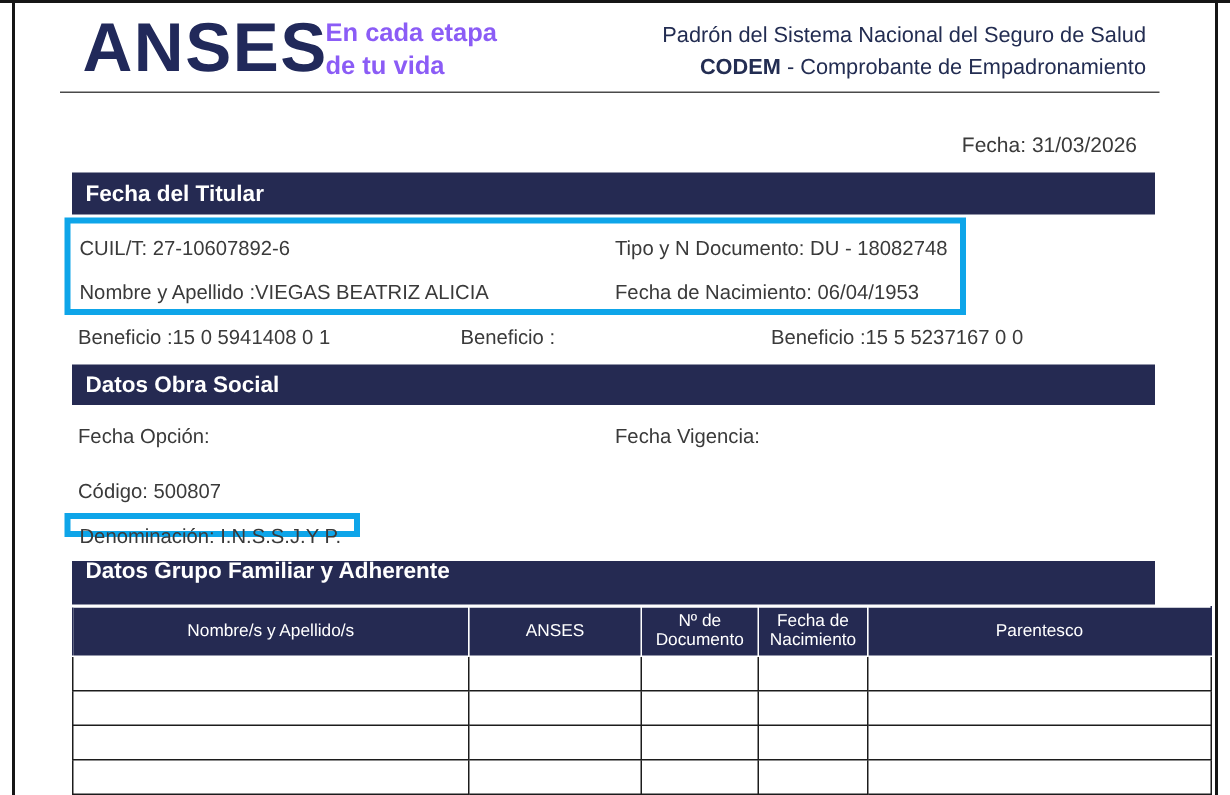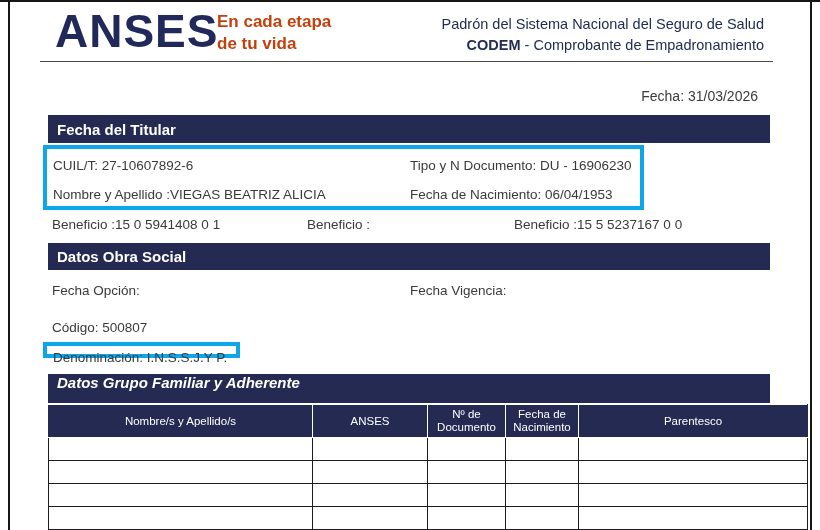--- a/index.html
+++ b/index.html
@@ -16,21 +16,21 @@
   .frame-right{position:absolute;left:810px;top:0;width:2px;height:530px;background:#161616;}
 
   .logo{
     position:absolute;left:55px;top:4px;
     font-size:46px;font-weight:bold;letter-spacing:1px;
     color:#21295a;
   }
   .tagline{
     position:absolute;left:217px;top:11px;
     font-size:17px;font-weight:bold;line-height:22px;
-    color:#c2410c;
+    color:#8b5cf6;
   }
   .header-right{
     position:absolute;right:56px;top:14px;
     text-align:right;font-size:14.5px;line-height:21px;
     color:#232d52;
     margin-left:36px;
   }
   .header-rule{
     position:absolute;left:40px;top:61px;width:733px;height:1px;background:#4a4a4a;
   }
@@ -39,21 +39,21 @@
   }
   .section-bar{
     position:absolute;left:48px;width:722px;
     background:#252a52;color:#ffffff;
     font-weight:bold;font-size:15px;
     padding-left:9px;box-sizing:border-box;
     display:flex;align-items:center;
   }
   .bar-titular{top:115px;height:28px;}
   .bar-obra{top:243px;height:27px;}
-  .bar-grupo{top:374px;height:29px;align-items:flex-start;padding-bottom:17px;font-style:italic;}
+  .bar-grupo{top:374px;height:29px;align-items:center;padding-bottom:17px;}
 
   .redbox{
     position:absolute;border:4px solid #0ea5e9;box-sizing:border-box;background:transparent;
   }
   .redbox-titular{left:43px;top:145px;width:601px;height:65px;}
   .redbox-denom{left:43px;top:342px;width:197px;height:16px;}
 
   .field{
     position:absolute;font-size:13.5px;color:#3a3a3a;white-space:nowrap;
   }
@@ -101,21 +101,21 @@
 </div>
 <div class="header-rule"></div>
 
 <div class="fecha">Fecha: 31/03/2026</div>
 
 <div class="section-bar bar-titular">
   <span>Fecha del Titular</span>
 </div>
 <div class="redbox redbox-titular">
   <span class="field" style="left:6px;top:9px;">CUIL/T: 27-10607892-6</span>
-  <span class="field" style="left:363px;top:9px;">Tipo y N Documento: DU - 16906230</span>
+  <span class="field" style="left:363px;top:9px;">Tipo y N Documento: DU - 18082748</span>
   <span class="field" style="left:6px;top:38px;">Nombre y Apellido :VIEGAS BEATRIZ ALICIA</span>
   <span class="field" style="left:363px;top:38px;">Fecha de Nacimiento: 06/04/1953</span>
 </div>
 <span class="field" style="left:52px;top:217px;">Beneficio :15 0 5941408 0 1</span>
 <span class="field" style="left:307px;top:217px;">Beneficio :</span>
 <span class="field" style="left:514px;top:217px;">Beneficio :15 5 5237167 0 0</span>
 
 <div class="section-bar bar-obra">
   <span>Datos Obra Social</span>
 </div>

